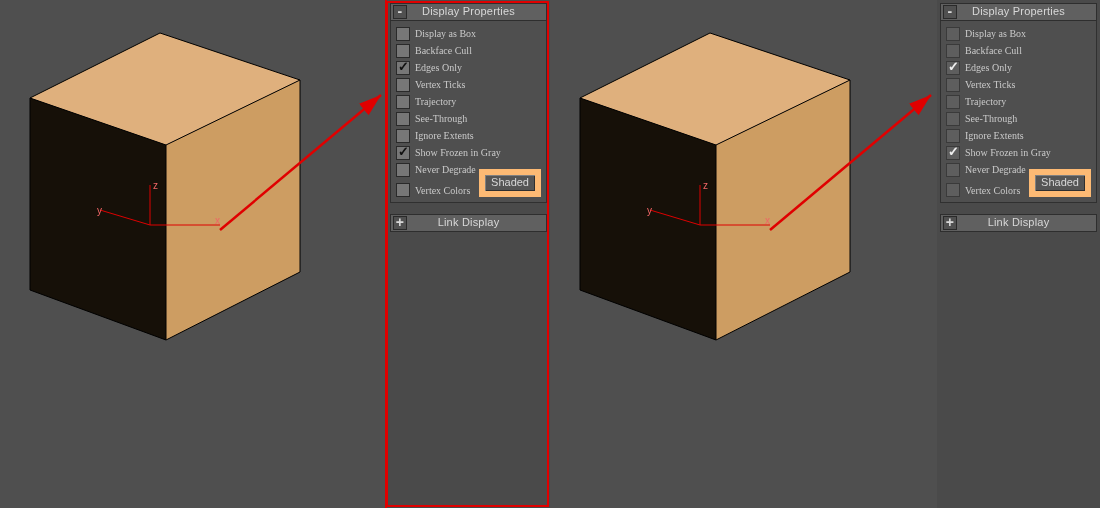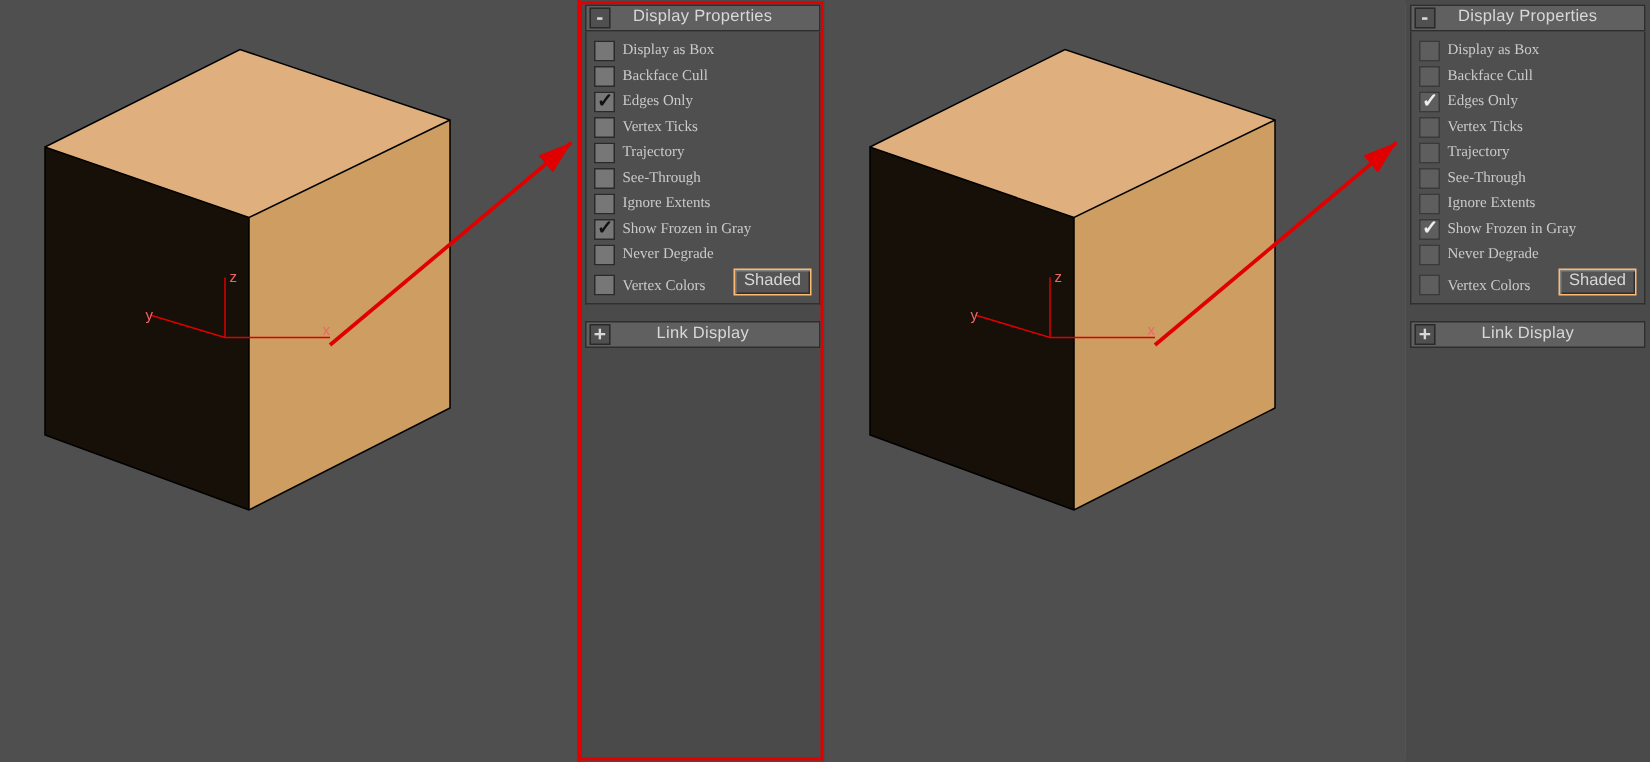--- a/index.html
+++ b/index.html
@@ -13,21 +13,21 @@
   .rollout-hdr{position:relative;height:16px;line-height:15px;background:#606060;border:1px solid #2e2e2e;color:#d8d8d8;text-align:center;font-size:11px;letter-spacing:.2px;cursor:pointer;}
   .rollout-hdr .tog{position:absolute;left:2px;top:1px;width:12px;height:12px;line-height:11px;font-size:14px;font-weight:bold;text-align:center;background:#505050;border:1px solid #2a2a2a;color:#d8d8d8;}
   .rollout-body{background:#4f4f4f;border:1px solid #303030;border-top:none;padding:4px 5px 5px 5px;}
   .chk-row{display:flex;align-items:center;height:17px;gap:5px;}
   .check{position:relative;flex:0 0 12px;width:12px;height:12px;border:1px solid #2a2a2a;background:#777;}
   .flat .check{background:#5e5e5e;border-color:#3a3a3a;}
   .check .mark{position:absolute;left:1px;top:-3px;font-size:13px;color:#111;font-weight:bold;}
   .flat .check .mark{color:#eee;}
   .chk-row label{color:#cacaca;font-size:10px;font-family:Liberation Serif, serif;}
   .last-row{display:flex;align-items:flex-end;justify-content:space-between;height:19px;}
-  .shaded-btn{height:16px;line-height:15px;padding:0 6px;background:#555;border:1px solid #fdba74;box-shadow:inset 1px 1px 0 #808080, inset -1px -1px 0 #2f2f2f;color:#d8d8d8;font-size:11px;cursor:pointer;}
+  .shaded-btn{height:16px;line-height:15px;padding:0 6px;background:#555;border:6px solid #fdba74;box-shadow:inset 1px 1px 0 #808080, inset -1px -1px 0 #2f2f2f;color:#d8d8d8;font-size:11px;cursor:pointer;}
   .spacer{height:4px;}
   
   .arrow{position:absolute;left:120px;top:40px;pointer-events:none;}
   
   .ax-lbl{position:absolute;font-size:10px;color:#e66;font-family:Arial,sans-serif;}
 </style>
 </head>
 <body>
 
 <div class="stage">

